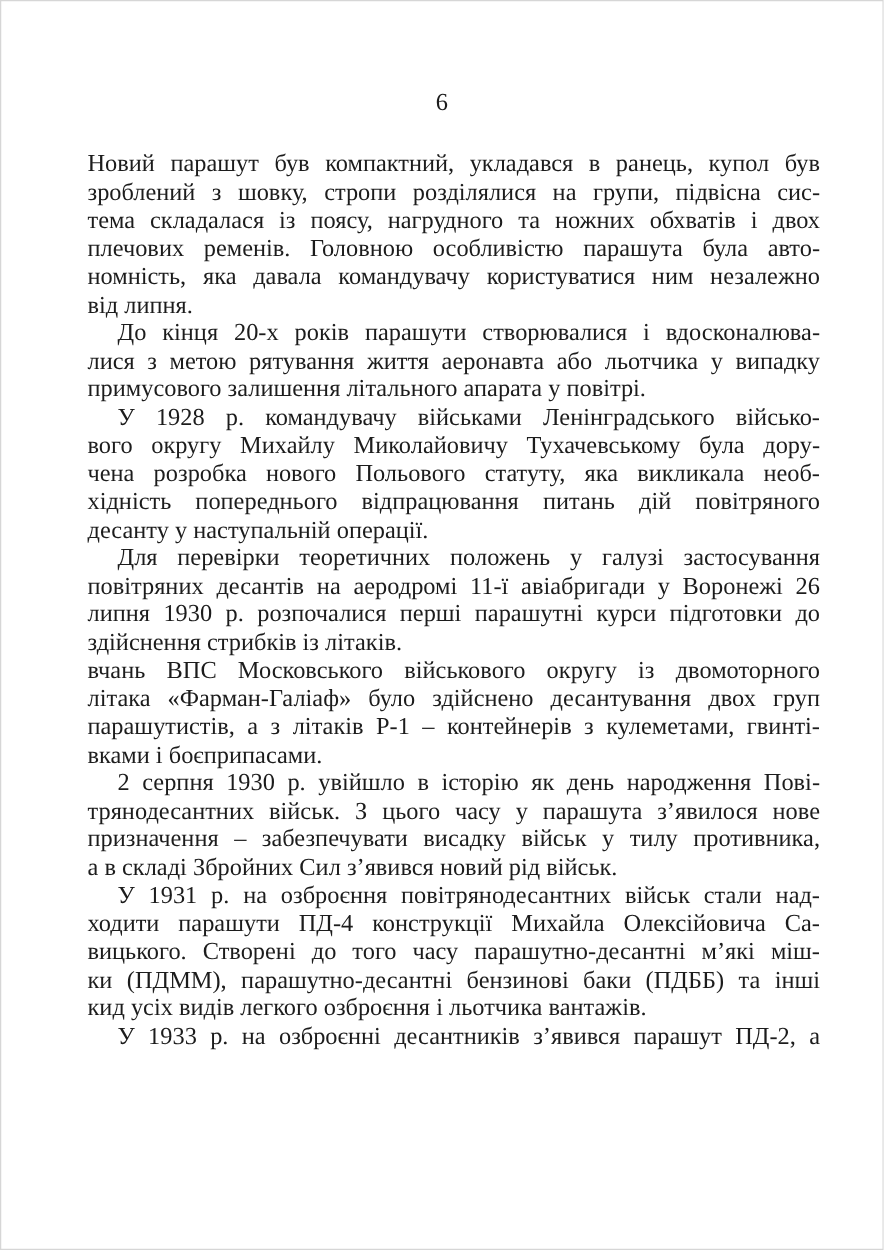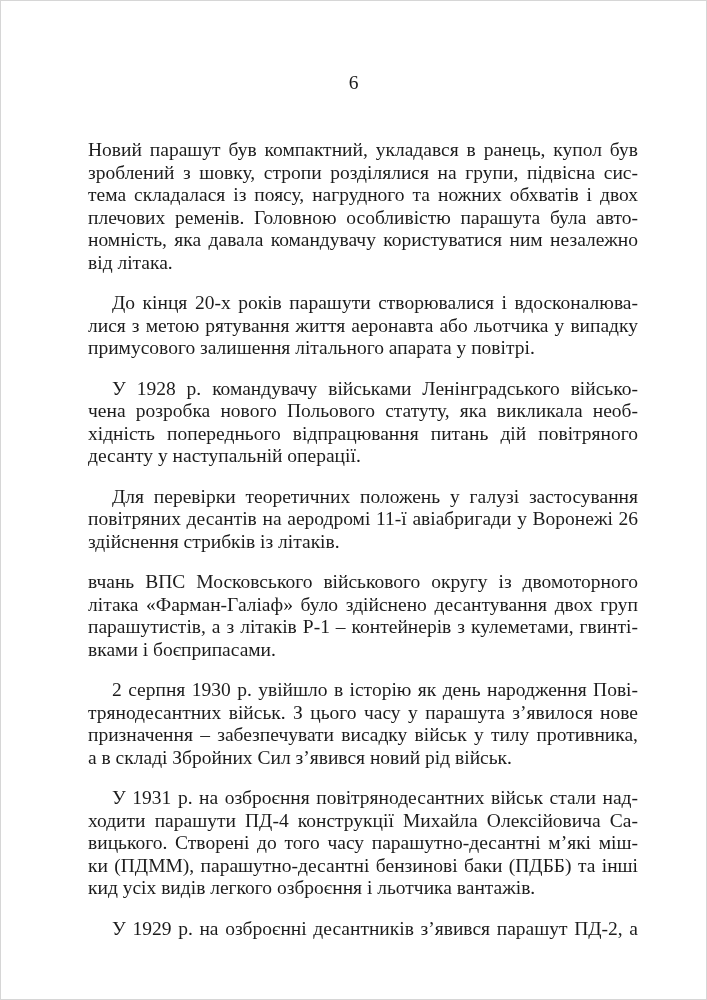--- a/index.html
+++ b/index.html
@@ -24,21 +24,21 @@
     line-height: 22.5px;
   }
   .text-block {
     position: absolute;
     top: 121px;
     left: 70px;
     width: 586px;
     font-size: 19.5px;
     line-height: 22.5px;
   }
-  .paragraph { margin: 18px; padding: 0; }
+  .paragraph { margin: 0; padding: 0; }
   .line {
     text-align: justify;
     text-align-last: justify;
     word-spacing: -1.5px; 
     white-space: normal;
   }
   .line.lastline {
     text-align-last: left;
     word-spacing: normal;
   }
@@ -49,36 +49,38 @@
 
 <div class="page" style="background: rgb(255, 255, 255); color: rgb(28, 28, 28);">
   <div class="page-number">6</div>
   <div class="text-block">
       <div class="paragraph">
         <div class="line">Новий парашут був компактний, укладався в ранець, купол був</div>
         <div class="line">зроблений з шовку, стропи розділялися на групи, підвісна сис-</div>
         <div class="line">тема складалася із поясу, нагрудного та ножних обхватів і двох</div>
         <div class="line">плечових ременів. Головною особливістю парашута була авто-</div>
         <div class="line">номність, яка давала командувачу користуватися ним незалежно</div>
-        <div class="line lastline">від літака.</div>
+        <div class="line lastline">від липня.</div>
       </div>
       <div class="paragraph">
         <div class="line indent">До кінця 20-х років парашути створювалися і вдосконалюва-</div>
         <div class="line">лися з метою рятування життя аеронавта або льотчика у випадку</div>
         <div class="line lastline">примусового залишення літального апарата у повітрі.</div>
       </div>
       <div class="paragraph">
         <div class="line indent">У 1928 р. командувачу військами Ленінградського військо-</div>
+        <div class="line">вого округу Михайлу Миколайовичу Тухачевському була дору-</div>
         <div class="line">чена розробка нового Польового статуту, яка викликала необ-</div>
         <div class="line">хідність попереднього відпрацювання питань дій повітряного</div>
         <div class="line lastline">десанту у наступальній операції.</div>
       </div>
       <div class="paragraph">
         <div class="line indent">Для перевірки теоретичних положень у галузі застосування</div>
         <div class="line">повітряних десантів на аеродромі 11-ї авіабригади у Воронежі 26</div>
+        <div class="line">липня 1930 р. розпочалися перші парашутні курси підготовки до</div>
         <div class="line lastline">здійснення стрибків із літаків.</div>
       </div>
       <div class="paragraph">
         <div class="line">вчань ВПС Московського військового округу із двомоторного</div>
         <div class="line">літака «Фарман-Галіаф» було здійснено десантування двох груп</div>
         <div class="line">парашутистів, а з літаків Р-1 – контейнерів з кулеметами, гвинті-</div>
         <div class="line lastline">вками і боєприпасами.</div>
       </div>
       <div class="paragraph">
         <div class="line indent">2 серпня 1930 р. увійшло в історію як день народження Пові-</div>
@@ -87,16 +89,16 @@
         <div class="line lastline">а в складі Збройних Сил з’явився новий рід військ.</div>
       </div>
       <div class="paragraph">
         <div class="line indent">У 1931 р. на озброєння повітрянодесантних військ стали над-</div>
         <div class="line">ходити парашути ПД-4 конструкції Михайла Олексійовича Са-</div>
         <div class="line">вицького. Створені до того часу парашутно-десантні м’які міш-</div>
         <div class="line">ки (ПДММ), парашутно-десантні бензинові баки (ПДББ) та інші</div>
         <div class="line lastline">кид усіх видів легкого озброєння і льотчика вантажів.</div>
       </div>
       <div class="paragraph">
-        <div class="line indent">У 1929 р. на озброєнні десантників з’явився парашут ПД-2, а</div>
+        <div class="line indent">У 1933 р. на озброєнні десантників з’явився парашут ПД-2, а</div>
       </div>
     </div>
 </div>
 
 </body></html>

